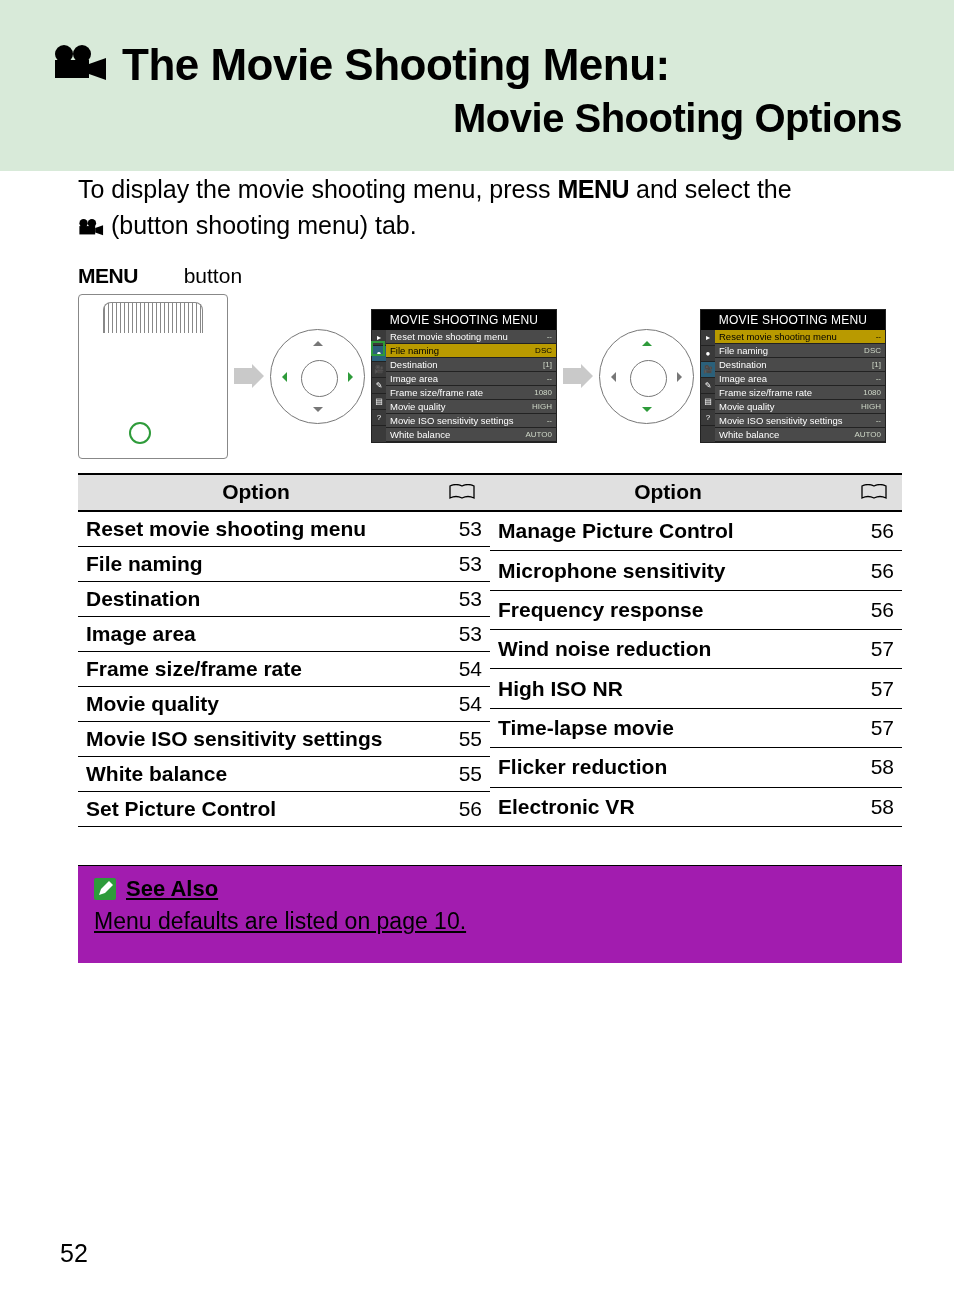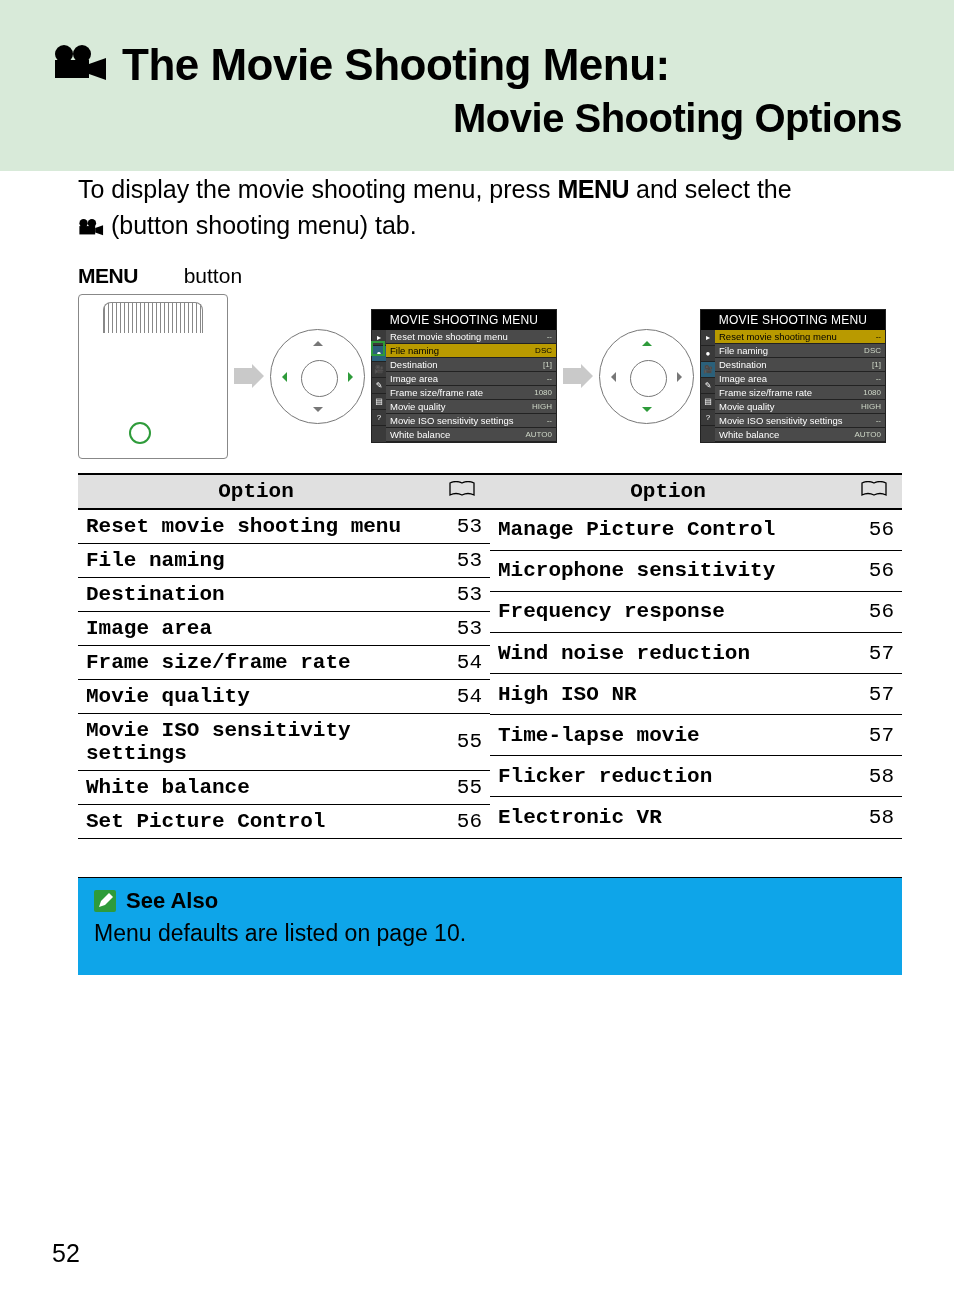--- a/index.html
+++ b/index.html
@@ -169,21 +169,20 @@
   .screen-row.sel-yellow .val { color: #000; }
   .cam-tab-highlight {
     position: absolute;
     left: -1px; top: 31px;
     width: 14px; height: 15px;
     border: 2px solid #2e9b3a;
   }
 
   .tables-row {
     display: flex;
-    font-family: Liberation Mono, monospace;
   }
   .opt-table {
     flex: 1;
     border-collapse: collapse;
     width: 100%;
   }
   .opt-table th, .opt-table td {
     border-bottom: 1px solid #000;
     padding: 5px 8px;
     font-size: 21px;
@@ -200,43 +199,44 @@
     width: 56px;
     text-align: center;
   }
   .opt-table td.name { font-weight: 700; }
   .opt-table td.page { text-align: right; font-weight: 400; }
   .book-icon { display:inline-block; vertical-align:middle;}
 
   .see-also {
     margin-top: 38px;
     border-top: 1px solid #000;
-    background: #0ea5e9;
+    background: #a21caf;
     padding: 10px 0 28px 16px;
+    text-decoration: underline;
   }
   .see-also-title {
     font-weight: 700;
     font-size: 22px;
     display: flex;
     align-items: center;
     gap: 10px;
   }
   .pencil-icon {
     width: 22px; height: 22px;
     background: #2e9b3a;
     display:flex;align-items:center;justify-content:center;
     border-radius:2px;
   }
   .see-also-body {
     font-size: 23px;
     margin-top: 6px;
   }
   .page-num {
     position: absolute;
-    left: 52px;
+    left: 60px;
     bottom: 46px;
     font-size: 25px;
   }
 </style>
 </head>
 <body>
 
 <div class="header-block">
   <div class="title-line">
     <span class="movie-icon">

